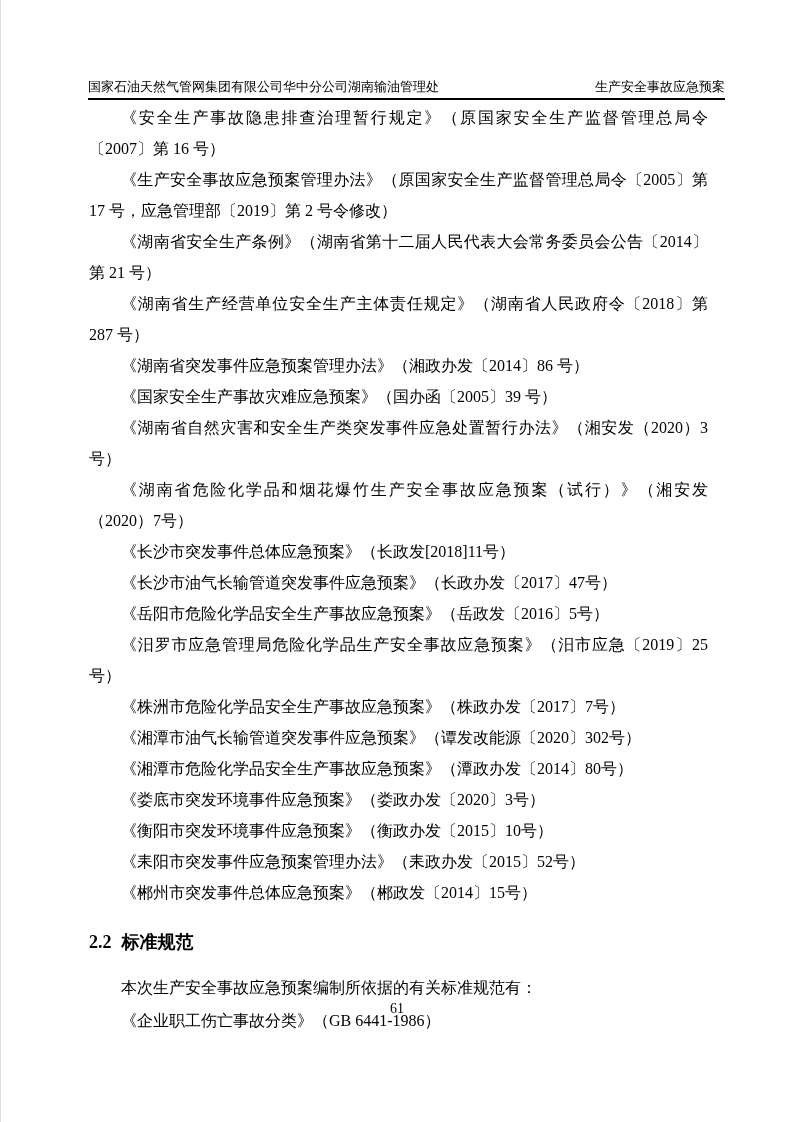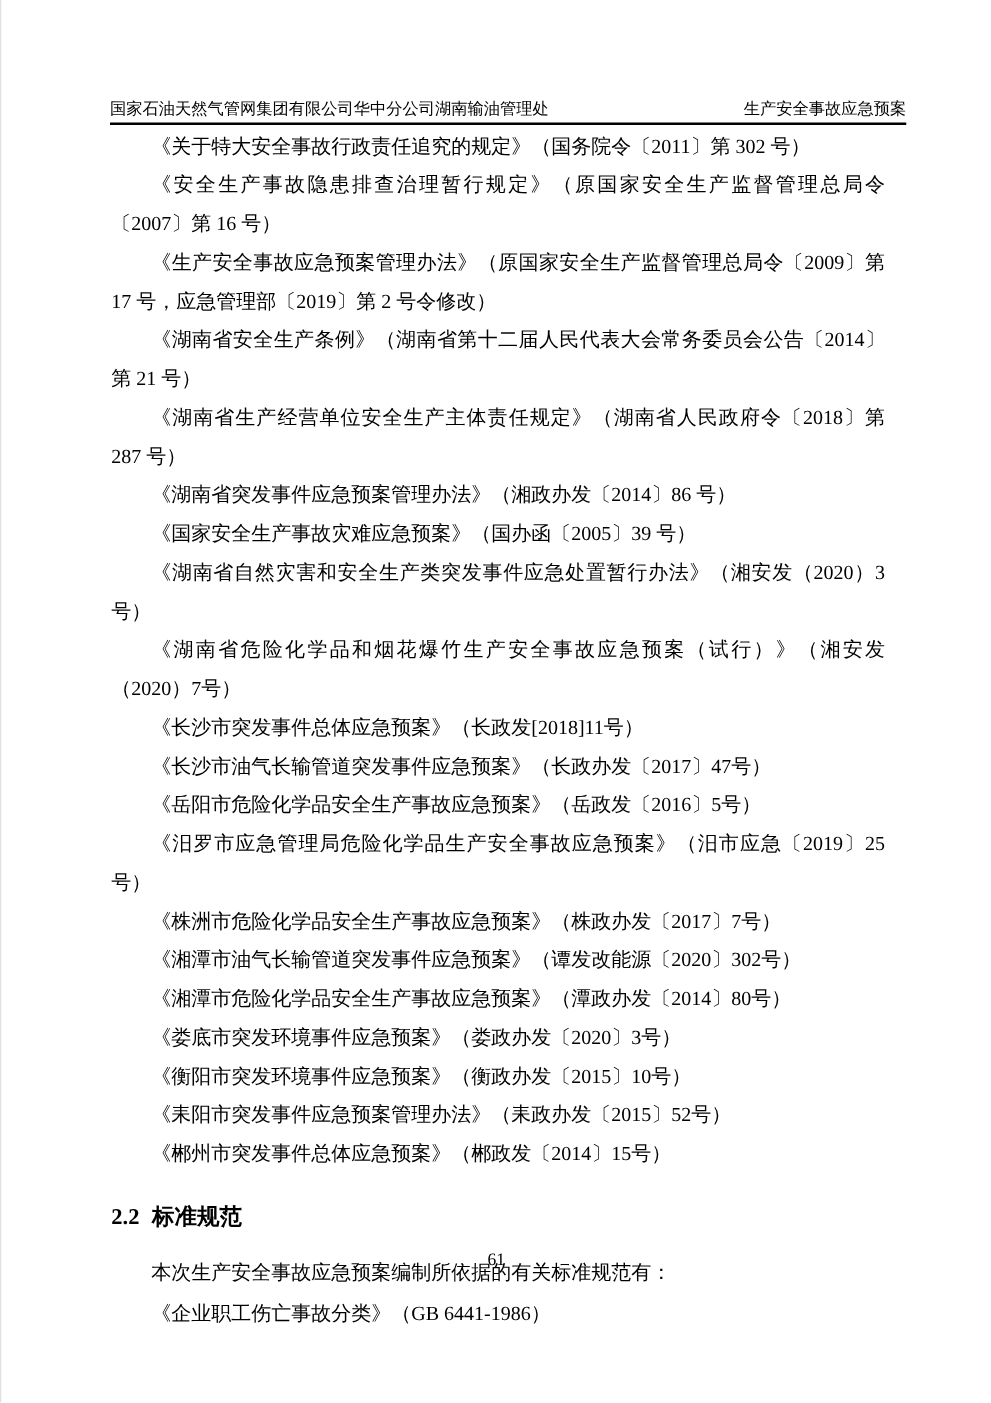--- a/index.html
+++ b/index.html
@@ -74,23 +74,22 @@
 <div class="page">
 
   <div class="header">
     <span>国家石油天然气管网集团有限公司华中分公司湖南输油管理处</span>
     <span>生产安全事故应急预案</span>
   </div>
 
   <div class="body-area">
 
     <div>
-        <p class="para">《关于特大安全事故行政责任追究的规定》（国务院令〔2011〕第 302 号）</p>
         <p class="para">《安全生产事故隐患排查治理暂行规定》（原国家安全生产监督管理总局令〔2007〕第 16 号）</p>
-        <p class="para">《生产安全事故应急预案管理办法》（原国家安全生产监督管理总局令〔2009〕第 17 号，应急管理部〔2019〕第 2 号令修改）</p>
+        <p class="para">《生产安全事故应急预案管理办法》（原国家安全生产监督管理总局令〔2005〕第 17 号，应急管理部〔2019〕第 2 号令修改）</p>
         <p class="para">《湖南省安全生产条例》（湖南省第十二届人民代表大会常务委员会公告〔2014〕第 21 号）</p>
         <p class="para">《湖南省生产经营单位安全生产主体责任规定》（湖南省人民政府令〔2018〕第 287 号）</p>
         <p class="para">《湖南省突发事件应急预案管理办法》（湘政办发〔2014〕86 号）</p>
         <p class="para">《国家安全生产事故灾难应急预案》（国办函〔2005〕39 号）</p>
         <p class="para">《湖南省自然灾害和安全生产类突发事件应急处置暂行办法》（湘安发（2020）3 号）</p>
         <p class="para">《湖南省危险化学品和烟花爆竹生产安全事故应急预案（试行）》（湘安发（2020）7号）</p>
         <p class="para">《长沙市突发事件总体应急预案》（长政发[2018]11号）</p>
         <p class="para">《长沙市油气长输管道突发事件应急预案》（长政办发〔2017〕47号）</p>
         <p class="para">《岳阳市危险化学品安全生产事故应急预案》（岳政发〔2016〕5号）</p>
         <p class="para">《汨罗市应急管理局危险化学品生产安全事故应急预案》（汨市应急〔2019〕25号）</p>

